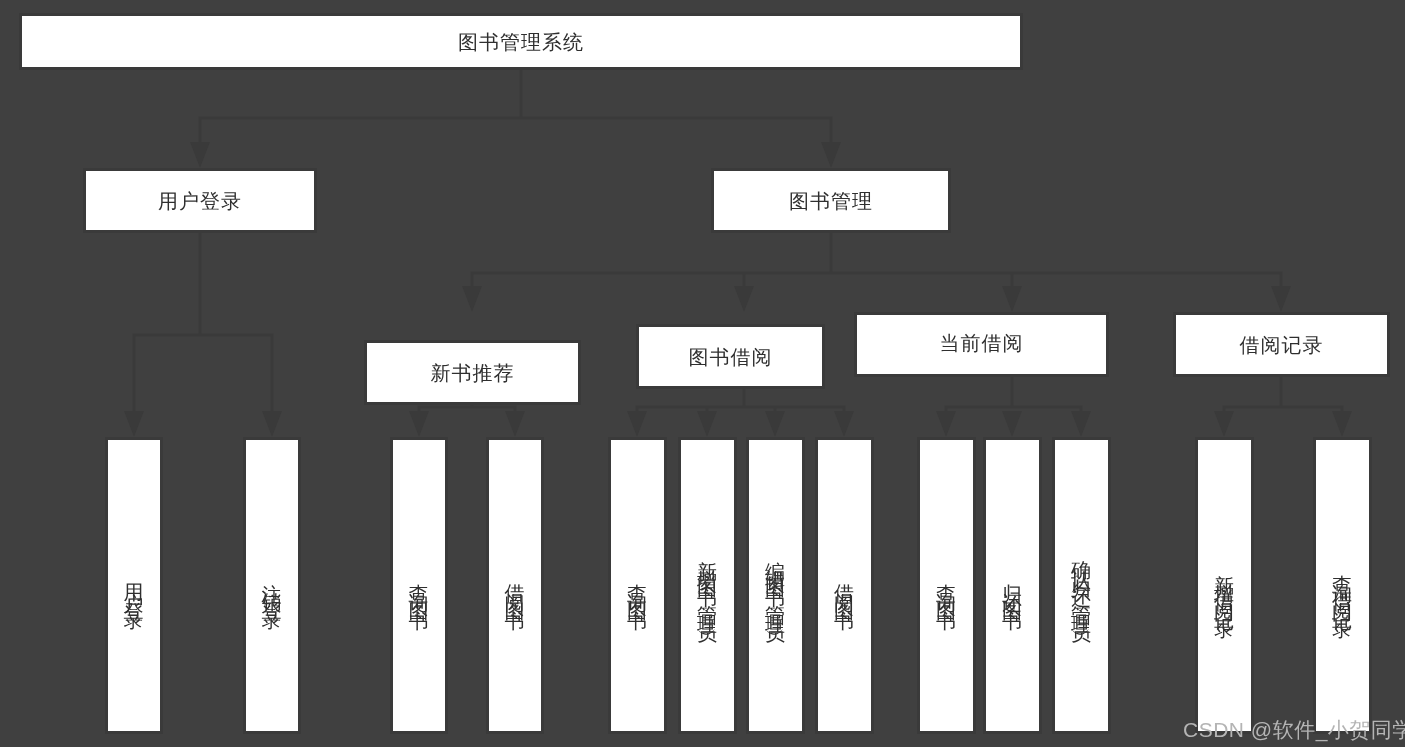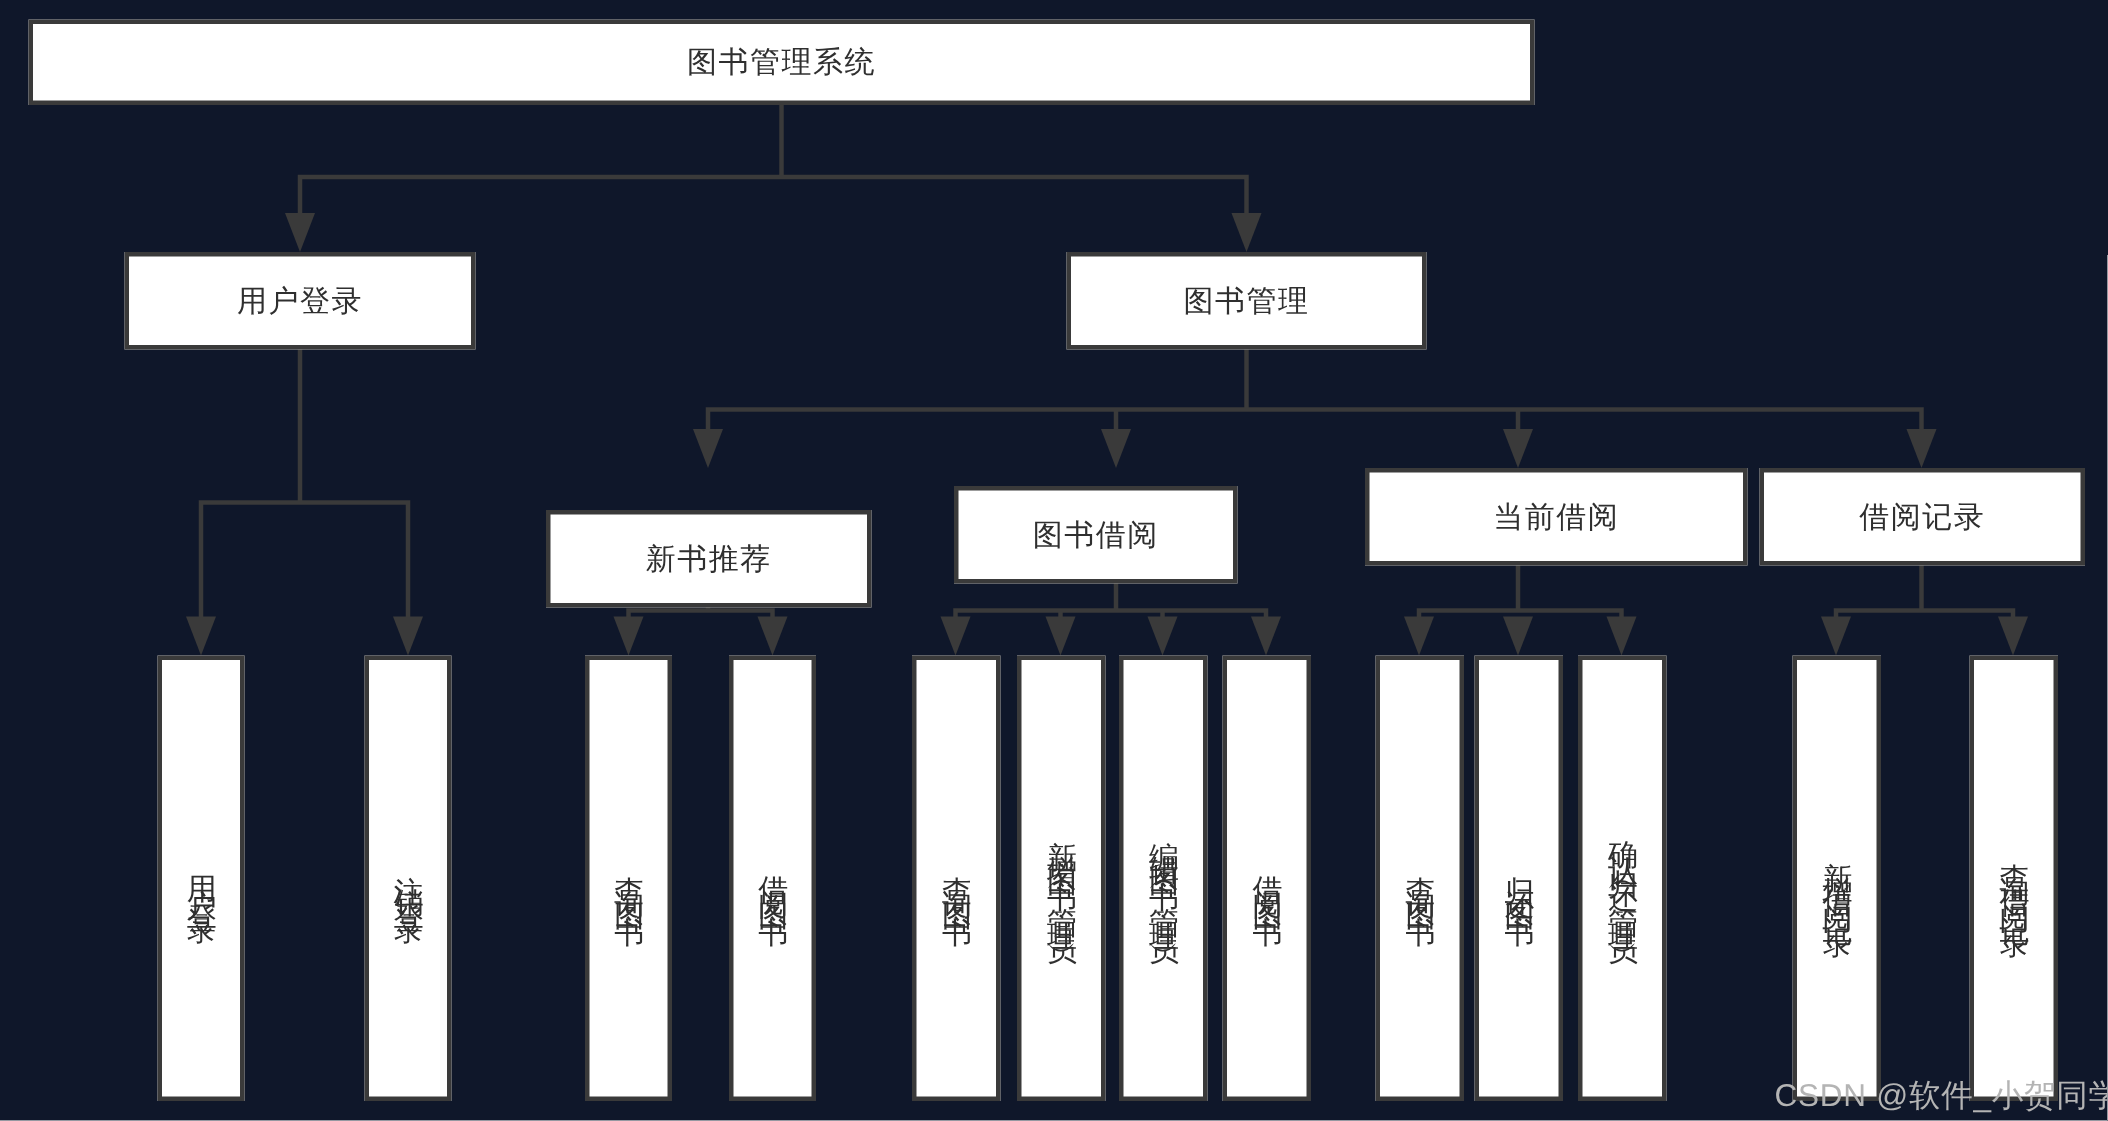--- a/index.html
+++ b/index.html
@@ -1,19 +1,19 @@
 <!DOCTYPE html>
 <html><head>
 <meta charset="utf-8">
 <style>
   html,body { margin:0; padding:0; background:#ffffff; }
   .stage {
     position:relative;
     width:1405px; height:747px;
-    background:#0f172a;
+    background:#404040;
     font-family:"Liberation Sans","DejaVu Sans",sans-serif;
     overflow:hidden;
   }
   svg.connectors { position:absolute; left:0; top:0; width:1405px; height:747px; }
   .box {
     position:absolute;
     box-sizing:border-box;
     border:3px solid #3a3a3a;
     background:#ffffff;
     color:#2f2f2f;
@@ -77,21 +77,21 @@
       <polygon points="1332,411 1352,411 1342,437" fill="#3a3a3a"></polygon>
     </svg>
 
   <div class="box hbox" style="left:19px; top:13px; width:1004px; height:57px;">图书管理系统</div>
 
   <div class="box hbox" style="left:83px; top:168px; width:234px; height:65px;">用户登录</div>
   <div class="box hbox" style="left:711px; top:168px; width:240px; height:65px;">图书管理</div>
 
   <div class="box hbox" style="left:364px; top:312px; width:217px; height:65px;margin-top:28px;">新书推荐</div>
   <div class="box hbox" style="left:636px; top:324px; width:189px; height:65px;">图书借阅</div>
-  <div class="box hbox" style="left:910px; top:312px; width:255px; height:65px;">当前借阅</div>
+  <div class="box hbox" style="left:854px; top:312px; width:255px; height:65px;font-family:Liberation Mono, monospace;">当前借阅</div>
   <div class="box hbox" style="left:1173px; top:312px; width:217px; height:65px;text-align:center;">借阅记录</div>
 
   <div class="box vbox" style="left:105px; top:437px; width:58px; height:297px;">用户登录</div>
   <div class="box vbox" style="left:243px; top:437px; width:58px; height:297px;">注销登录</div>
 
   <div class="box vbox" style="left:390px; top:437px; width:58px; height:297px;">查询图书</div>
   <div class="box vbox" style="left:486px; top:437px; width:58px; height:297px;">借阅图书</div>
 
   <div class="box vbox" style="left:608px; top:437px; width:59px; height:297px;">查询图书</div>
   <div class="box vbox" style="left:678px; top:437px; width:59px; height:297px;">新增图书（管理员）</div>

